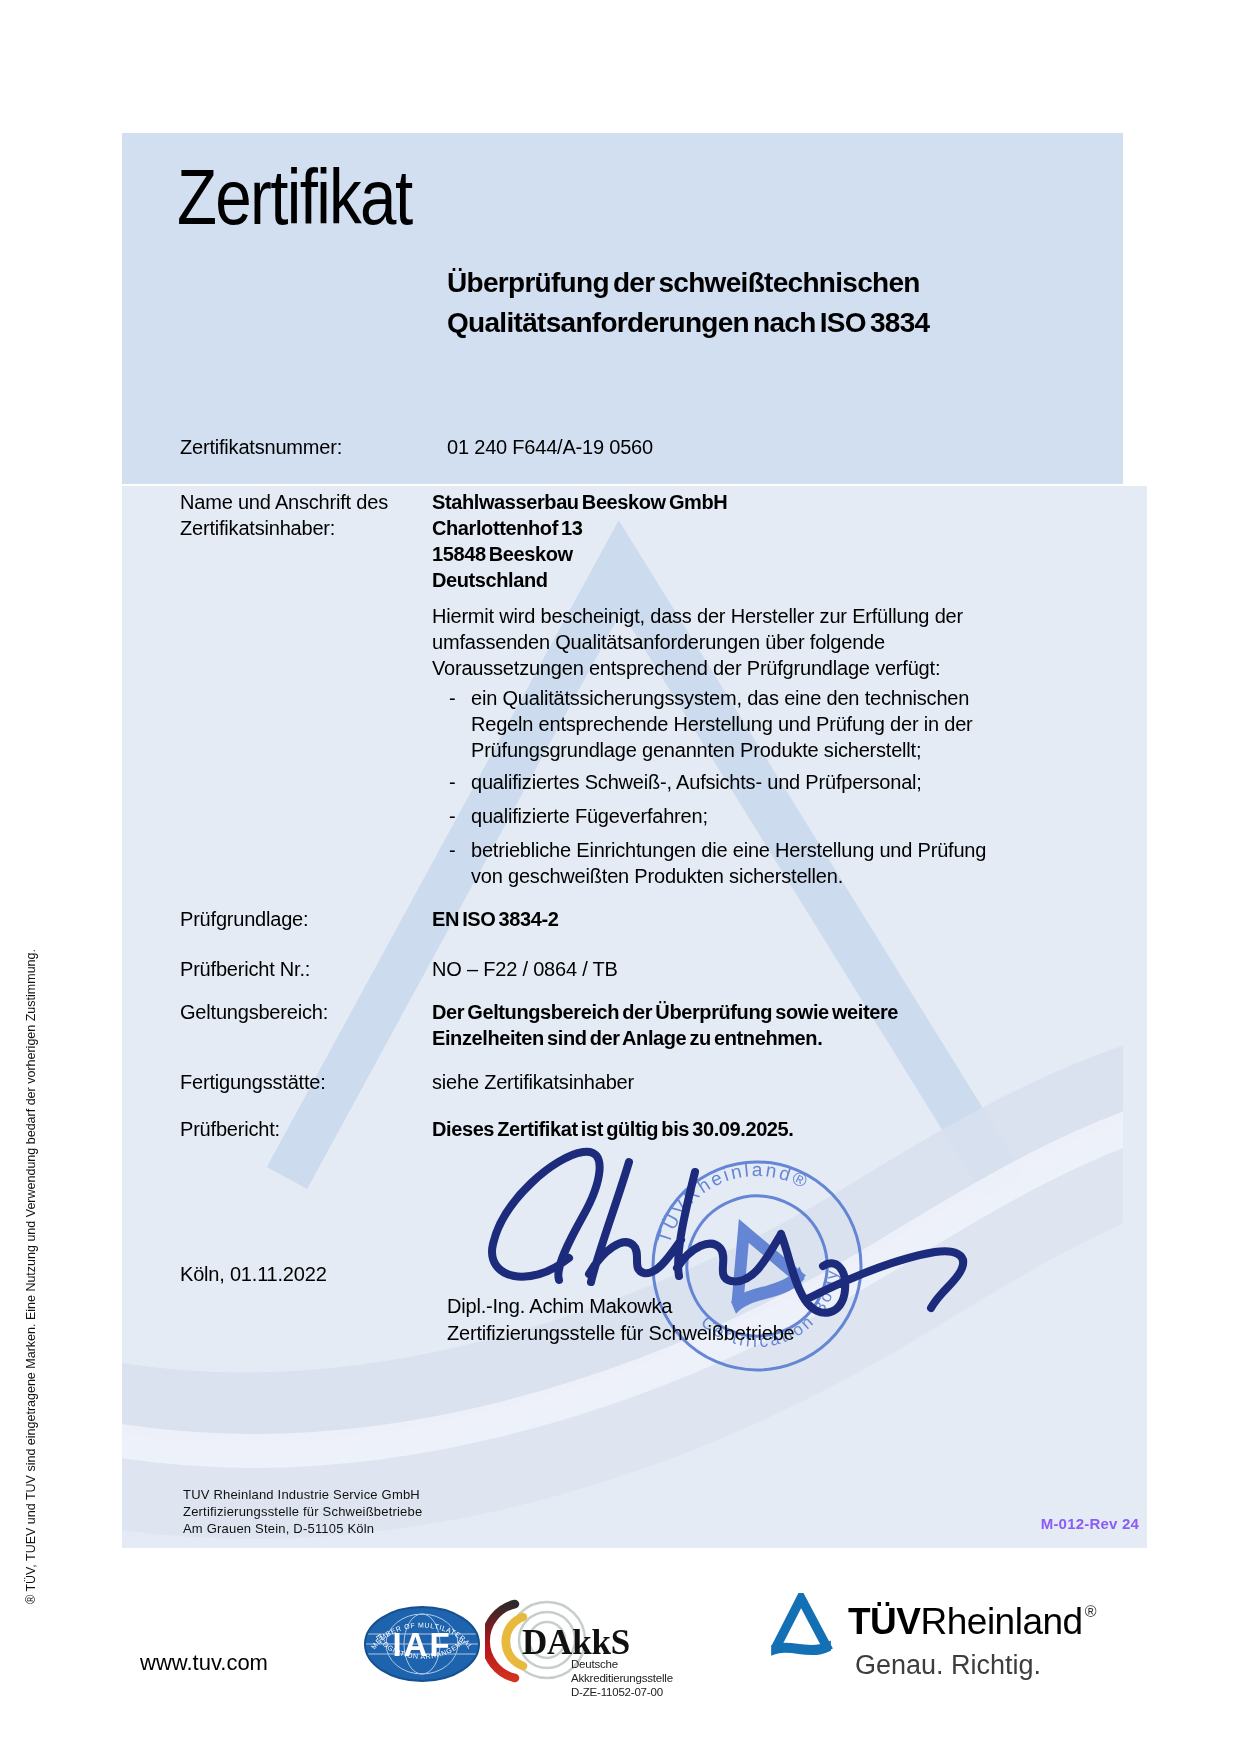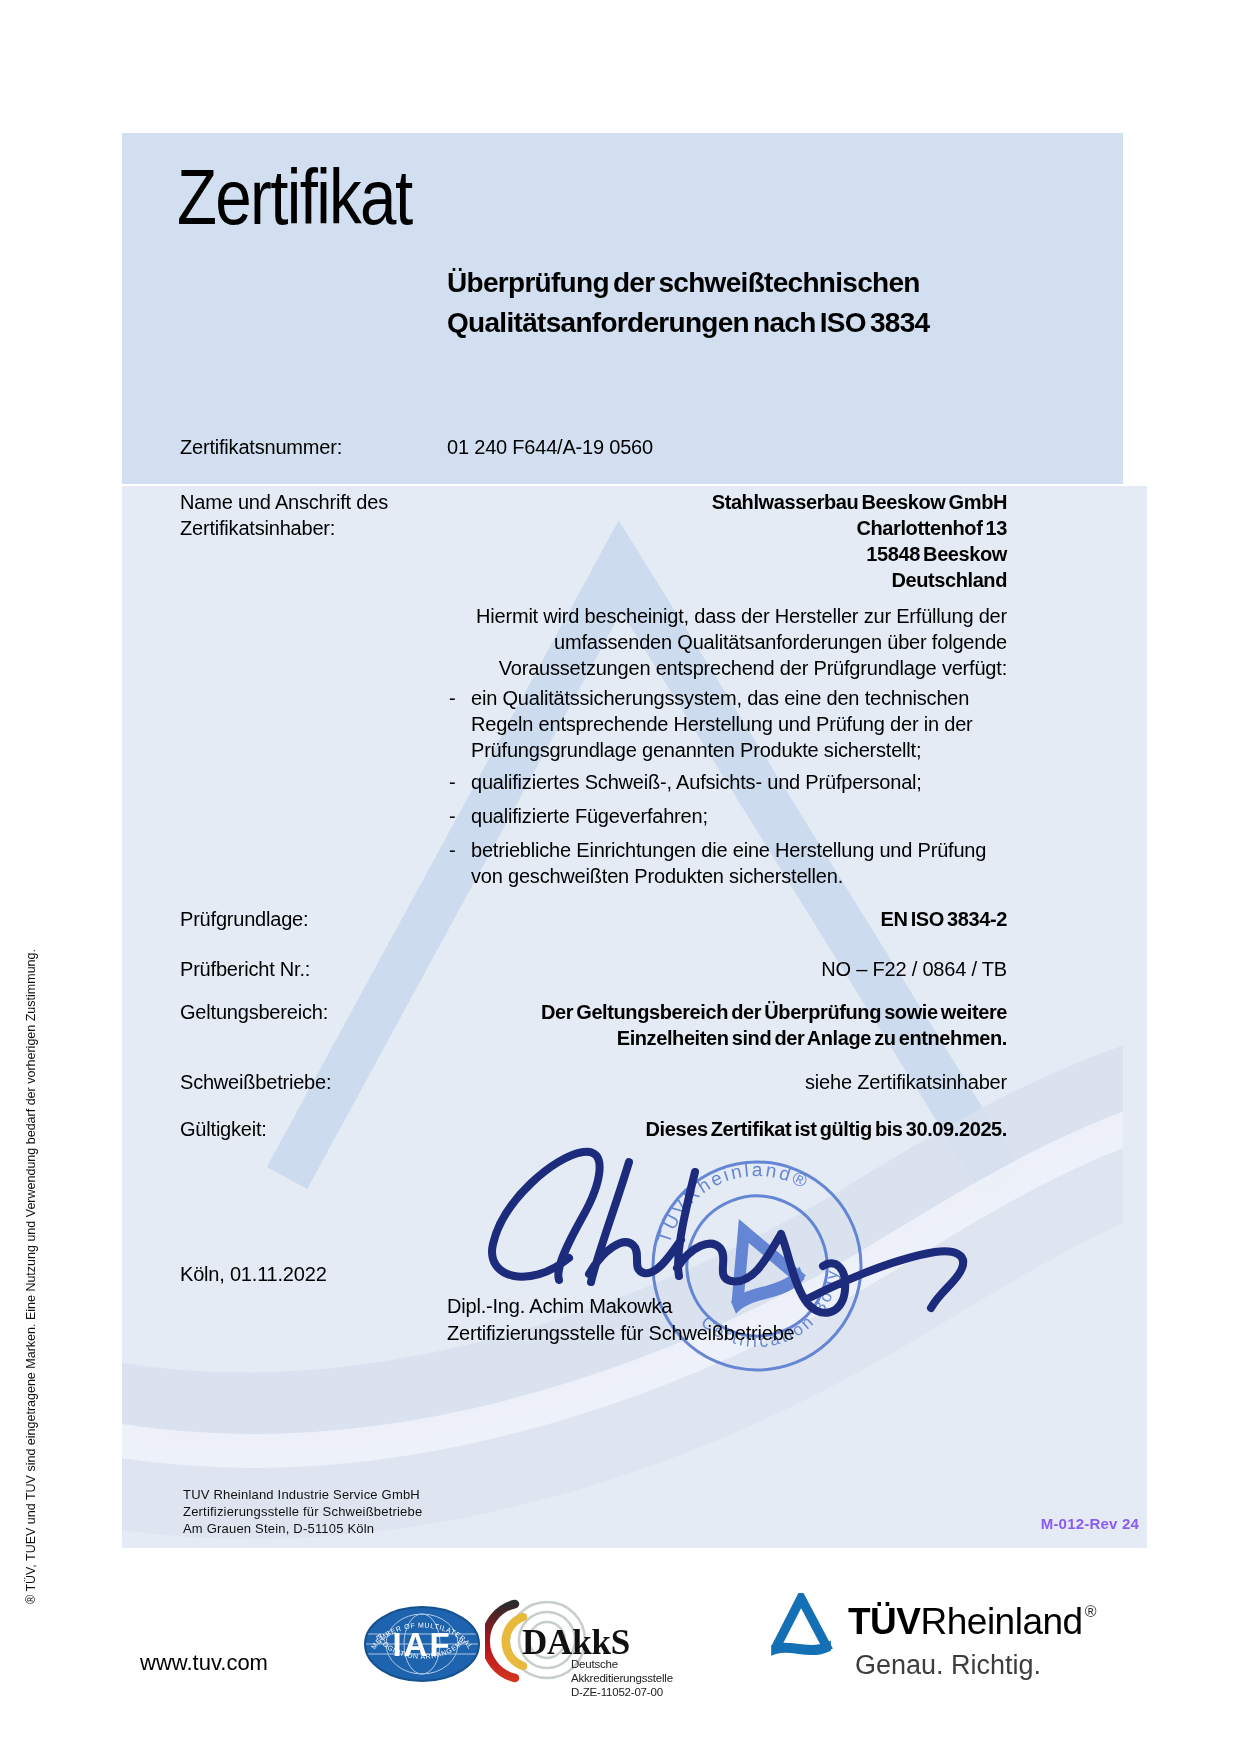--- a/index.html
+++ b/index.html
@@ -24,21 +24,21 @@
     position:absolute;left:325px;top:130px;font-size:28px;line-height:40px;font-weight:700;
     letter-spacing:-0.7px;word-spacing:-3px;white-space:nowrap;
   }
   .hrow-label{position:absolute;left:58px;font-size:20px;}
   .hrow-value{position:absolute;left:325px;font-size:20px;}
   
   .body-box{position:absolute;left:122px;top:486px;width:1001px;height:1062px;background:#e4ebf5;overflow:hidden;padding-left:24px;}
   .wm{position:absolute;left:0;top:0;width:1001px;height:1062px;}
   .brow{position:absolute;font-size:20px;line-height:26px;}
   .lab{left:58px;width:250px;}
-  .val{left:325px;width:560px;text-align:right;}
+  .val{left:310px;width:560px;}
   .bold{font-weight:700;word-spacing:-2px;letter-spacing:-0.4px;}
   .bullet{position:absolute;left:325px;width:540px;font-size:20px;line-height:26px;padding-left:24px;box-sizing:content-box;}
   .bullet::before{content:"-";position:absolute;left:2px;top:0;}
   .issuer{position:absolute;left:61px;top:1000px;font-size:13px;line-height:17px;letter-spacing:0.2px;color:#111;}
   .doc-ref{position:absolute;right:8px;top:1029px;font-size:15px;letter-spacing:0.2px;color:#8b5cf6;font-weight:bold;}
   .sig-svg{position:absolute;left:335px;top:652px;}
   .stamp-svg{position:absolute;left:515px;top:660px;opacity:0.92;}
   
   .website{position:absolute;left:140px;top:1650px;font-size:22px;letter-spacing:0;}
   .iaf-svg{position:absolute;left:358px;top:1602px;}
@@ -105,24 +105,24 @@
 
     <div class="brow lab" style="top:420px">Prüfgrundlage:</div>
     <div class="brow val bold" style="top:420px">EN ISO 3834-2</div>
 
     <div class="brow lab" style="top:470px">Prüfbericht Nr.:</div>
     <div class="brow val" style="top:470px">NO – F22 / 0864 / TB</div>
 
     <div class="brow lab" style="top:513px">Geltungsbereich:</div>
     <div class="brow val bold" style="top:513px">Der Geltungsbereich der Überprüfung sowie weitere Einzelheiten sind der Anlage zu entnehmen.</div>
 
-    <div class="brow lab" style="top:583px">Schweißbetriebe:</div>
+    <div class="brow lab" style="top:583px">Fertigungsstätte:</div>
     <div class="brow val" style="top:583px">siehe Zertifikatsinhaber</div>
 
-    <div class="brow lab" style="top:630px">Gültigkeit:</div>
+    <div class="brow lab" style="top:630px">Prüfbericht:</div>
     <div class="brow val bold" style="top:630px">Dieses Zertifikat ist gültig bis 30.09.2025.</div>
 
     <svg class="stamp-svg" width="240" height="240" viewBox="0 0 240 240">
       <g transform="rotate(-22 120 120)" stroke="#5b7ed2" fill="none">
         <circle cx="120" cy="120" r="104" stroke-width="3"></circle>
         <circle cx="120" cy="120" r="70" stroke-width="3"></circle>
         <defs>
           <path id="stampTop" d="M30,120 A90,90 0 0 1 210,120"></path>
           <path id="stampBottom" d="M39,120 A81,81 0 0 0 201,120"></path>
         </defs>

